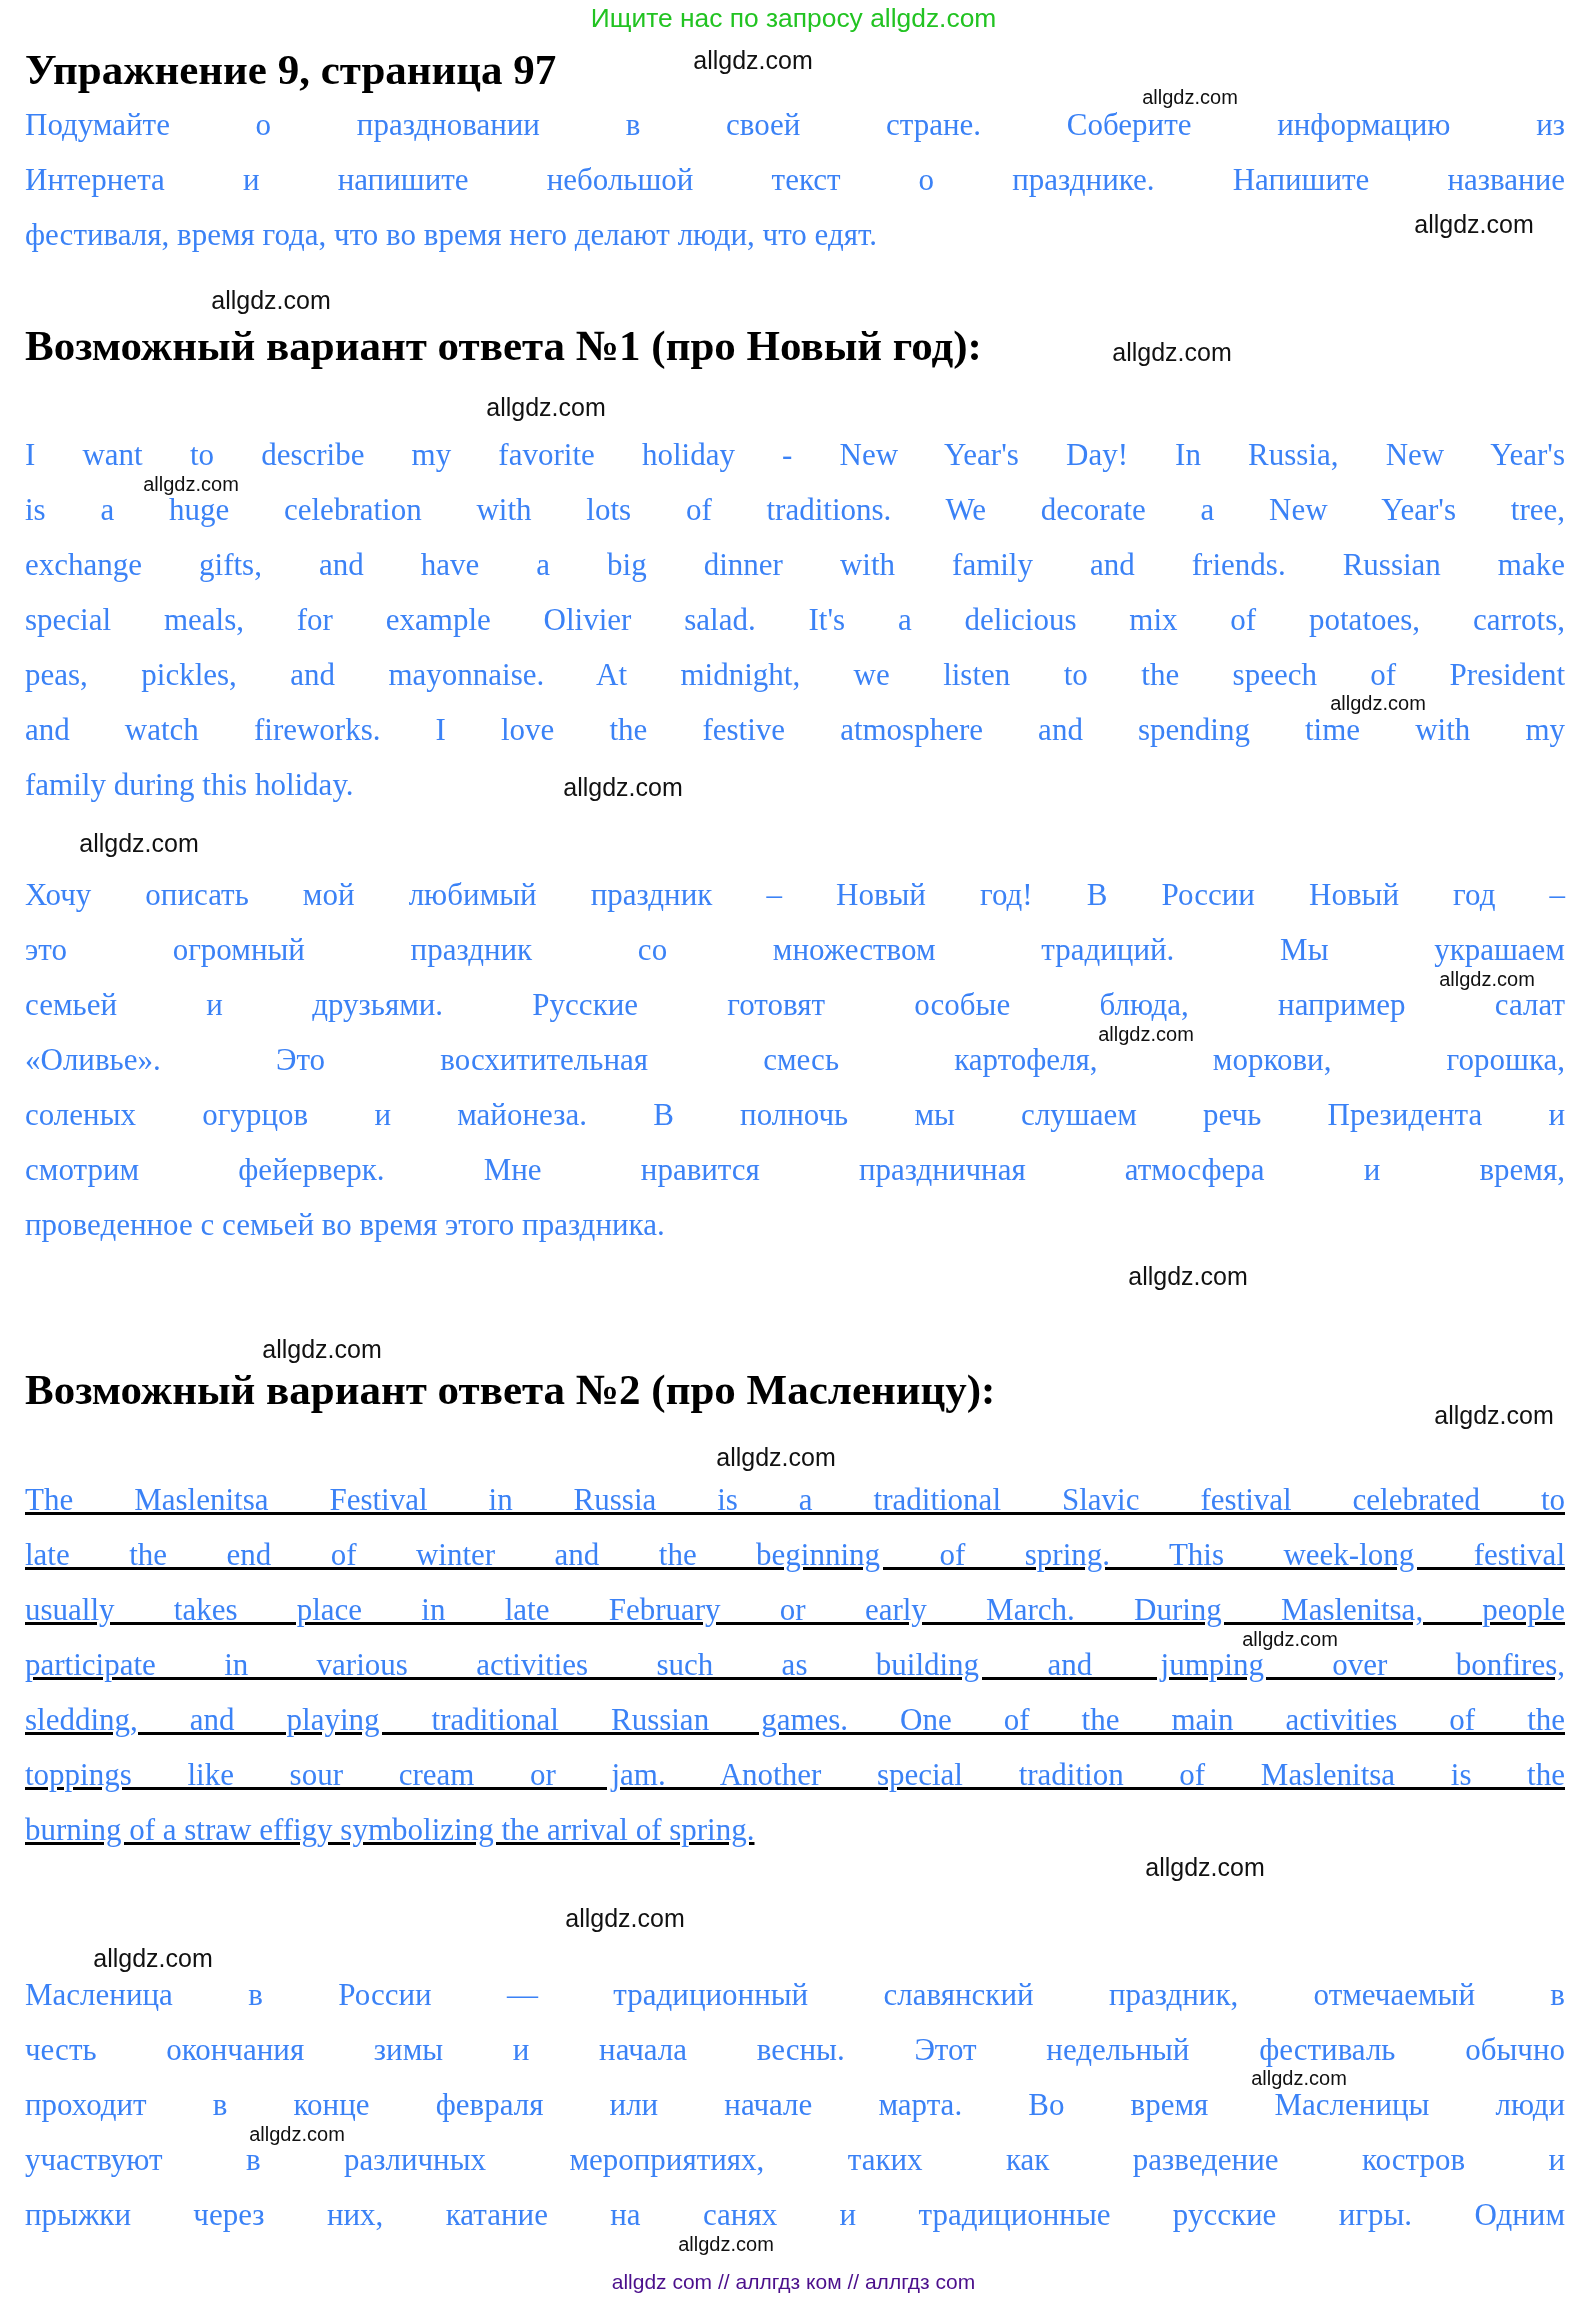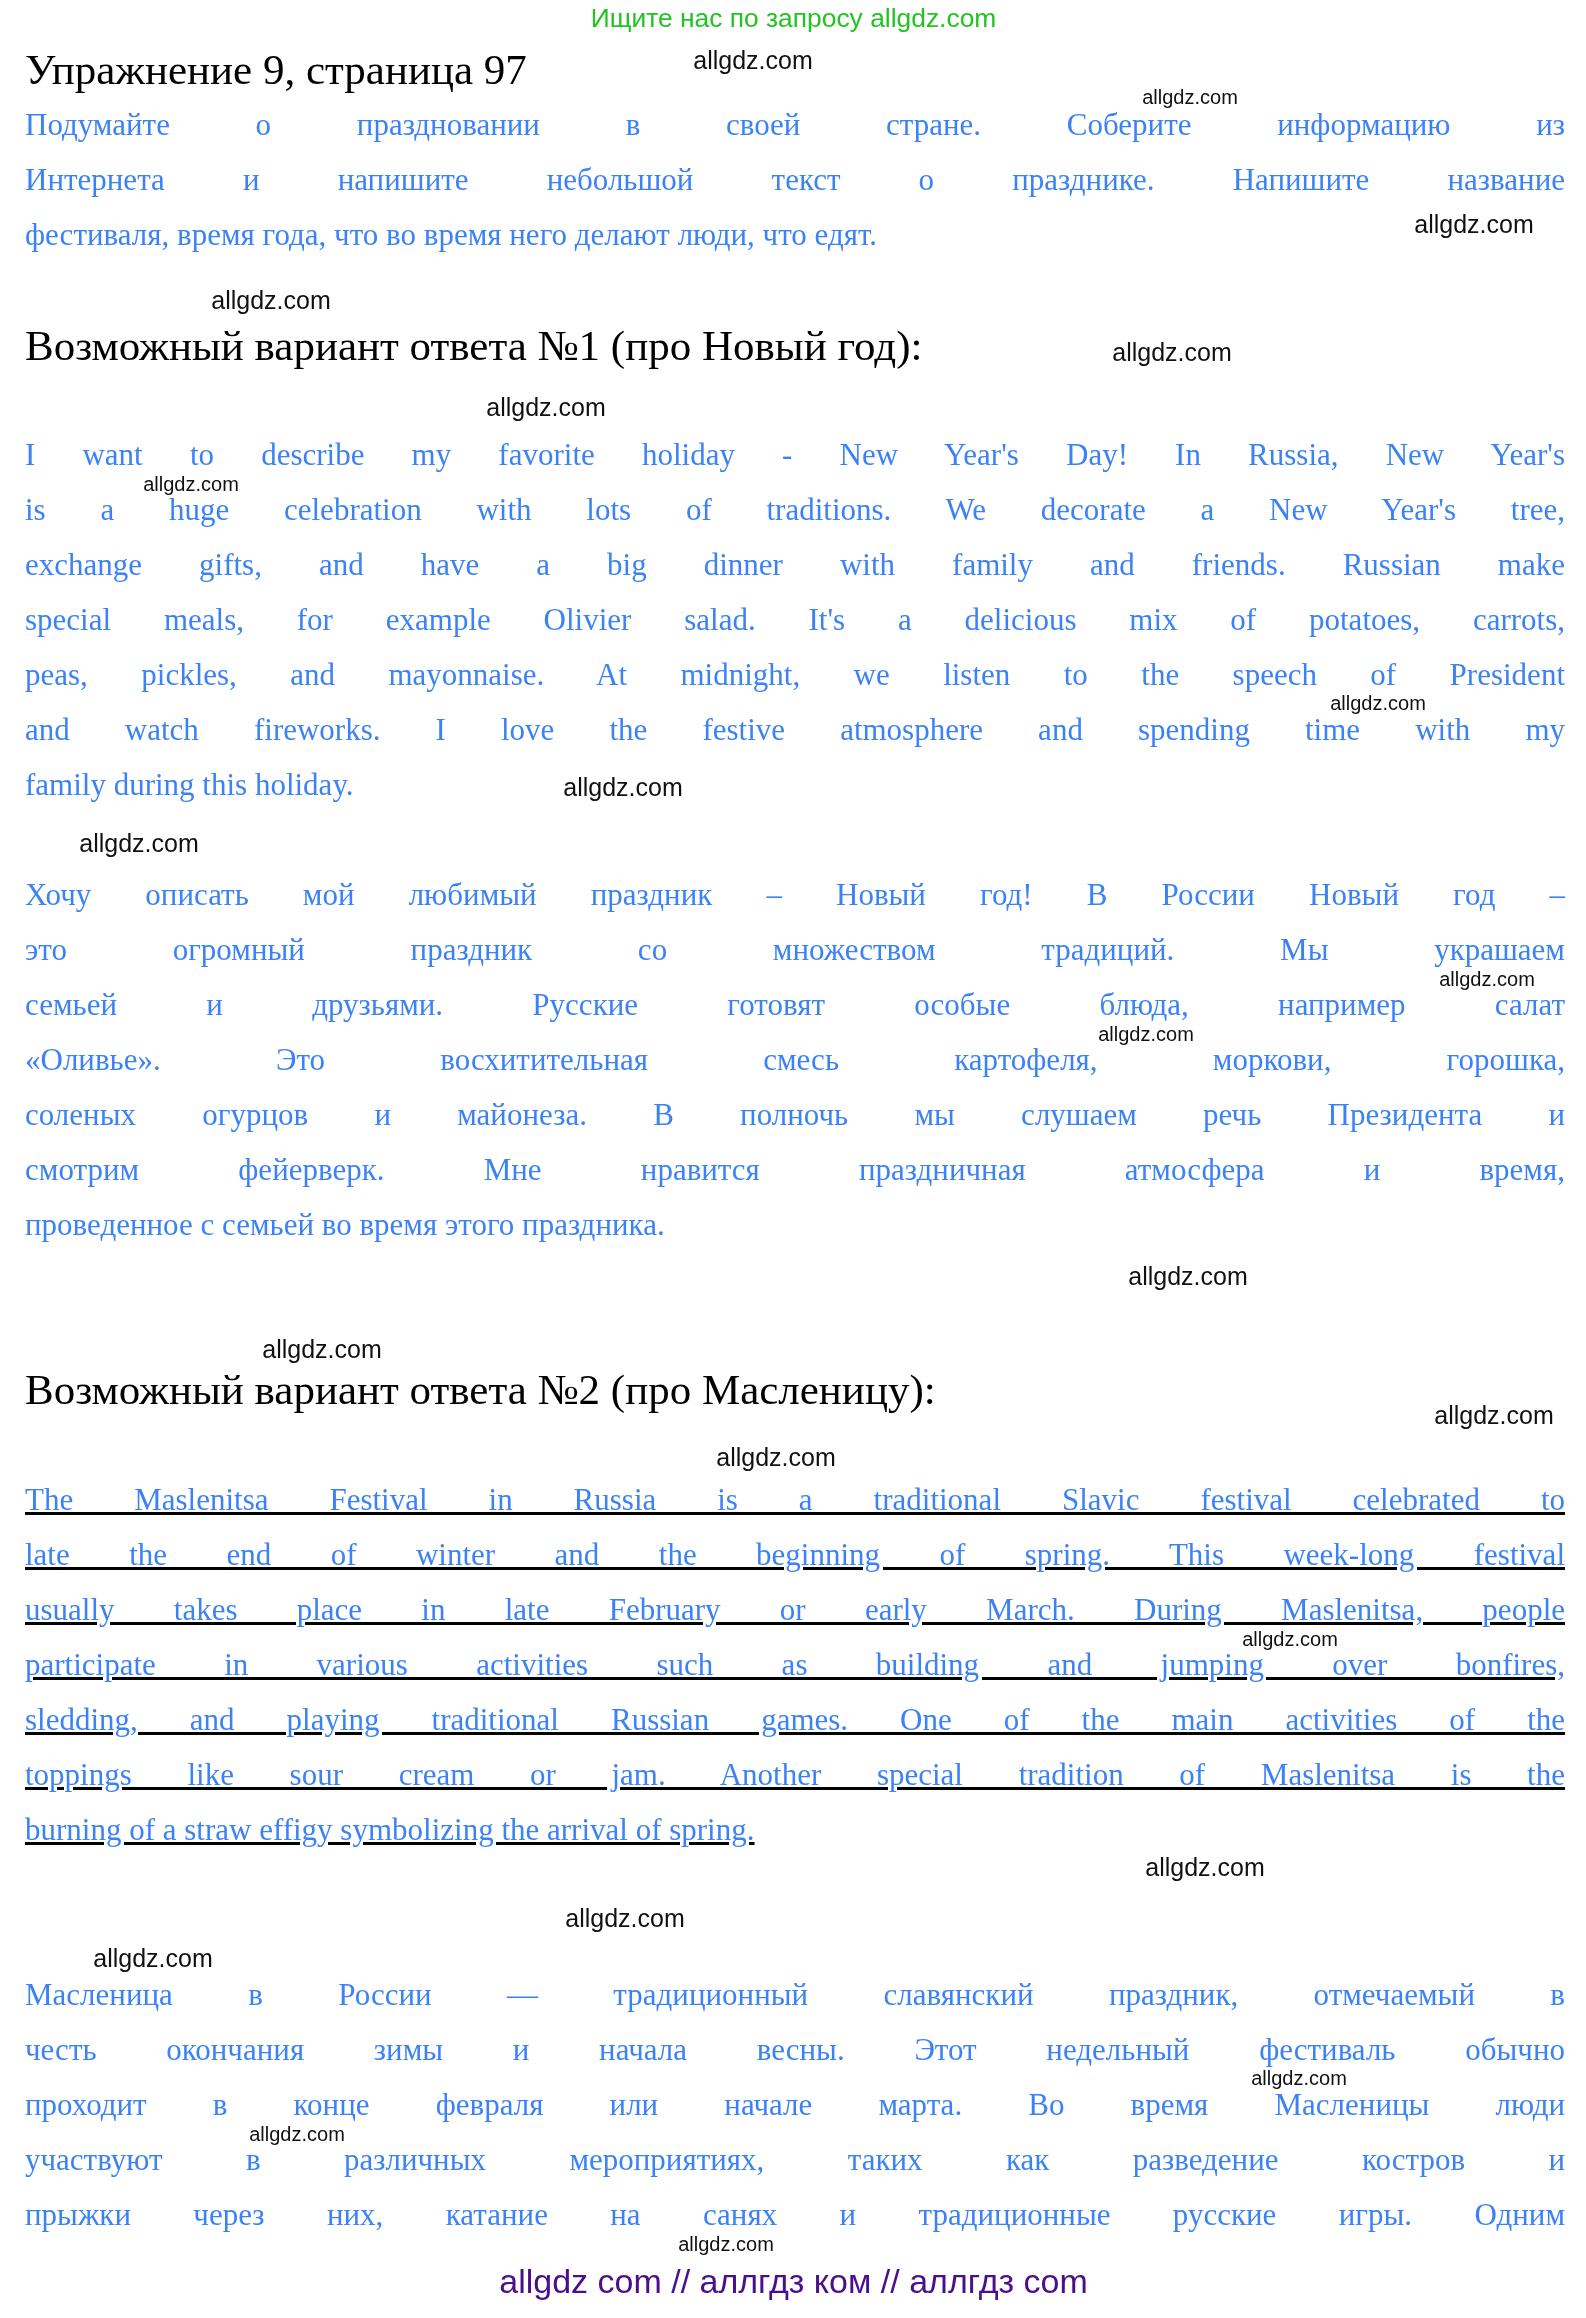--- a/index.html
+++ b/index.html
@@ -5,26 +5,26 @@
   html, body { margin: 0; padding: 0; background: #ffffff; }
   body { width: 1587px; height: 2319px; position: relative; overflow: hidden; }
   .page { position: absolute; left: 0; top: 0; width: 1587px; height: 2319px; padding-left: 12px; }
   .top-banner {
     position: absolute; left: 0; top: 1.7px; width: 1587px; text-align: center;
     font-family: "Liberation Sans", sans-serif; font-size: 26.4px; color: #22c322;
     line-height: 33px;
   }
   .footer-banner {
     position: absolute; left: 0; top: 2265px; width: 1587px; text-align: center;
-    font-family: "Liberation Sans", sans-serif; font-size: 34px; color: #4b0f8c;
+    font-family: "Liberation Sans", sans-serif; font-size: 21px; color: #4b0f8c;
     line-height: 33px;
   }
   .heading {
     position: absolute; left: 25px;
-    font-family: "Liberation Serif", serif; font-weight: normal; font-size: 43px;
+    font-family: "Liberation Serif", serif; font-weight: bold; font-size: 43px;
     color: #000; line-height: 54px; white-space: nowrap;
   }
   .para { position: absolute; left: 25px; width: 1540px; }
   .line {
     display: block; height: 55px; line-height: 55px;
     font-family: "Liberation Serif", serif; font-size: 31px; color: #3b82f6;
     text-align: justify; text-align-last: justify; white-space: nowrap;
     overflow: visible;
   }
   .line.last { text-align-last: left; }

